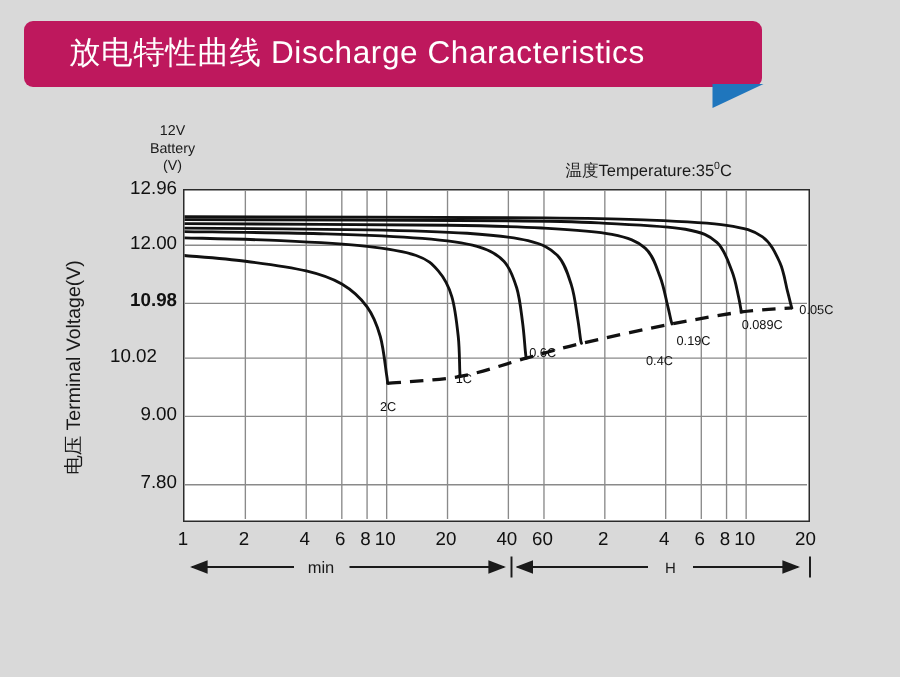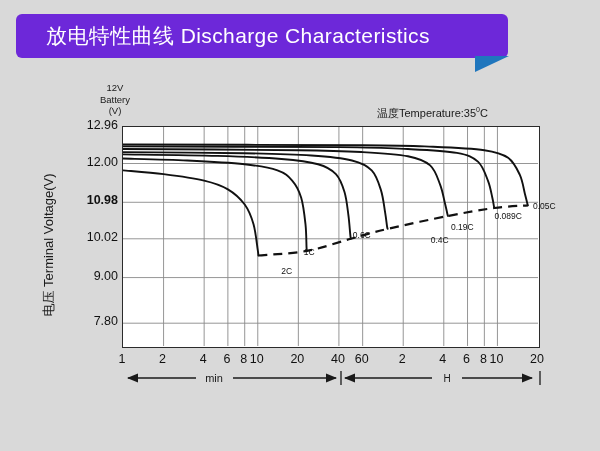--- a/index.html
+++ b/index.html
@@ -6,21 +6,21 @@
   body{
     width:600px;height:451px;
     background:#d9d9d9;
     font-family:"Liberation Sans","DejaVu Sans",sans-serif;
     overflow:hidden;
     position:relative;
   }
   
   #title-banner{
     position:absolute;left:16px;top:14px;width:492px;height:44px;
-    background:#6d28d9;border-radius:6px;
+    background:#be185d;border-radius:6px;
   }
   #title-banner .tail{
     position:absolute;right:-1px;bottom:-14px;width:0;height:0;
     border-left:34px solid #1f76bd;
     border-bottom:16px solid transparent;
   }
   #title-text{
     position:absolute;left:30px;top:0;height:44px;line-height:44px;
     color:#ffffff;font-size:21px;letter-spacing:.4px;white-space:nowrap;
   }
@@ -83,21 +83,21 @@
   <div id="temp-label">
     <span>温度Temperature:35</span><sup>0</sup><span>C</span>
   </div>
 
   <div id="ylabel">电压 Terminal Voltage(V)</div>
 
   <div id="yticks">
       <div class="ytick" style="top: 52px;">12.96</div>
       <div class="ytick" style="top: 88.5px;">12.00</div>
       <div class="ytick" style="top: 127.281px; font-weight: bold;">10.98</div>
-      <div class="ytick" style="top: 163.781px;">10.02</div>
+      <div class="ytick" style="top: 163.781px; text-align: center;">10.02</div>
       <div class="ytick" style="top: 202.562px;">9.00</div>
       <div class="ytick" style="top: 248.188px;">7.80</div>
     </div>
 
   <div id="plot">
     <svg id="plot-svg" width="415" height="219">
         <line x1="40.571644933505155" y1="0" x2="40.571644933505155" y2="219" stroke="#8a8a8a" stroke-width="0.9"></line>
         <line x1="81.14328986701031" y1="0" x2="81.14328986701031" y2="219" stroke="#8a8a8a" stroke-width="0.9"></line>
         <line x1="104.8761807456843" y1="0" x2="104.8761807456843" y2="219" stroke="#8a8a8a" stroke-width="0.9"></line>
         <line x1="121.71493480051546" y1="0" x2="121.71493480051546" y2="219" stroke="#8a8a8a" stroke-width="0.9"></line>
@@ -117,21 +117,21 @@
         <line x1="0" y1="196.1875" x2="415" y2="196.1875" stroke="#8a8a8a" stroke-width="0.9"></line>
         <path d="M 135.36 128.51 C 143.43 127.75, 168.38 126.74, 183.78 123.95 C 199.19 121.16, 214.32 115.46, 227.80 111.78 C 241.28 108.11, 248.47 105.70, 264.67 101.90 C 280.88 98.09, 307.24 92.45, 325.03 88.97 C 342.82 85.48, 358.11 82.76, 371.43 80.98 C 384.74 79.21, 399.33 78.77, 404.91 78.32" fill="none" stroke="#111" stroke-width="2.2" stroke-dasharray="9 6" stroke-linecap="butt"></path>
         <path d="M 0.00 43.34 C 6.76 43.98, 27.05 45.43, 40.57 47.15 C 54.10 48.86, 70.43 51.07, 81.14 53.61 C 91.86 56.14, 98.11 58.36, 104.88 62.35 C 111.64 66.35, 117.44 71.73, 121.71 77.56 C 125.99 83.39, 128.35 89.73, 130.53 97.33 C 132.71 104.94, 133.97 117.99, 134.78 123.19 C 135.58 128.38, 135.26 127.62, 135.36 128.51" fill="none" stroke="#111" stroke-width="1.9" stroke-linecap="round"></path>
         <path d="M 0.00 31.56 C 10.72 31.87, 44.02 32.51, 64.30 33.46 C 84.59 34.41, 106.69 35.61, 121.71 37.26 C 136.74 38.91, 146.56 40.62, 154.47 43.34 C 162.38 46.07, 165.23 49.05, 169.18 53.61 C 173.14 58.17, 175.98 63.43, 178.20 70.72 C 180.42 78.01, 181.61 89.10, 182.50 97.33 C 183.39 105.57, 183.31 115.71, 183.53 120.15 C 183.74 124.58, 183.74 123.31, 183.78 123.95" fill="none" stroke="#111" stroke-width="1.9" stroke-linecap="round"></path>
         <path d="M 0.00 27.38 C 15.70 27.63, 67.79 28.14, 94.20 28.90 C 120.62 29.66, 141.70 30.54, 158.51 31.94 C 175.32 33.33, 185.97 34.73, 195.04 37.26 C 204.11 39.80, 208.51 42.52, 212.92 47.15 C 217.33 51.77, 219.42 58.24, 221.50 65.02 C 223.57 71.80, 224.41 80.86, 225.36 87.83 C 226.31 94.80, 226.79 102.85, 227.20 106.84 C 227.60 110.83, 227.70 110.96, 227.80 111.78" fill="none" stroke="#111" stroke-width="1.9" stroke-linecap="round"></path>
         <path d="M 0.00 25.09 C 20.29 25.28, 90.31 25.66, 121.71 26.23 C 153.12 26.80, 170.53 27.31, 188.41 28.52 C 206.29 29.72, 218.94 30.99, 228.98 33.46 C 239.02 35.93, 243.85 38.40, 248.68 43.34 C 253.50 48.29, 255.70 56.14, 257.94 63.11 C 260.17 70.09, 261.05 79.15, 262.07 85.17 C 263.09 91.19, 263.60 96.45, 264.03 99.23 C 264.47 102.02, 264.57 101.45, 264.67 101.90" fill="none" stroke="#111" stroke-width="1.9" stroke-linecap="round"></path>
         <path d="M 0.00 22.05 C 29.22 22.24, 135.41 22.69, 175.35 23.19 C 215.29 23.70, 221.39 24.08, 239.65 25.09 C 257.91 26.11, 273.66 27.06, 284.91 29.28 C 296.15 31.49, 301.77 33.71, 307.12 38.40 C 312.47 43.09, 314.54 51.07, 317.02 57.41 C 319.50 63.75, 320.78 71.54, 322.00 76.42 C 323.22 81.30, 323.84 84.60, 324.34 86.69 C 324.85 88.78, 324.91 88.59, 325.03 88.97" fill="none" stroke="#111" stroke-width="1.9" stroke-linecap="round"></path>
         <path d="M 0.00 19.39 C 35.99 19.52, 168.43 19.71, 215.92 20.15 C 263.40 20.59, 265.25 21.10, 284.91 22.05 C 304.57 23.00, 322.19 23.76, 333.86 25.85 C 345.53 27.95, 349.75 29.97, 354.93 34.60 C 360.11 39.22, 362.51 47.59, 364.92 53.61 C 367.32 59.63, 368.34 66.47, 369.34 70.72 C 370.33 74.96, 370.56 77.37, 370.91 79.08 C 371.26 80.79, 371.34 80.67, 371.43 80.98" fill="none" stroke="#111" stroke-width="1.9" stroke-linecap="round"></path>
         <path d="M 0.00 17.49 C 39.94 17.62, 187.96 17.87, 239.65 18.25 C 291.34 18.63, 289.84 18.95, 310.12 19.77 C 330.41 20.59, 348.87 21.36, 361.37 23.19 C 373.86 25.03, 379.19 26.68, 385.10 30.80 C 391.01 34.92, 394.04 41.89, 396.85 47.91 C 399.65 53.93, 400.69 62.16, 401.94 66.92 C 403.19 71.67, 403.83 74.52, 404.33 76.42 C 404.82 78.32, 404.81 78.01, 404.91 78.32" fill="none" stroke="#111" stroke-width="1.9" stroke-linecap="round"></path>
       </svg>
-  <div class="curve-label" style="left: 130.359px; top: 138.51px; margin-left: 28px;">2C</div>
+  <div class="curve-label" style="left: 130.359px; top: 138.51px;">2C</div>
       <div class="curve-label" style="left: 180.782px; top: 120px;">1C</div>
       <div class="curve-label" style="left: 229.798px; top: 103px;">0.6C</div>
       <div class="curve-label" style="left: 267.672px; top: 107.896px; padding-left: 40px;">0.4C</div>
       <div class="curve-label" style="left: 328.029px; top: 94.9688px;">0.19C</div>
       <div class="curve-label" style="left: 371.426px; top: 83.9844px;">0.089C</div>
       <div class="curve-label" style="left: 409.911px; top: 74.3229px;">0.05C</div>
     </div>
 
   <div id="xticks">
       <div class="xtick" style="left: 122px;">1</div>

